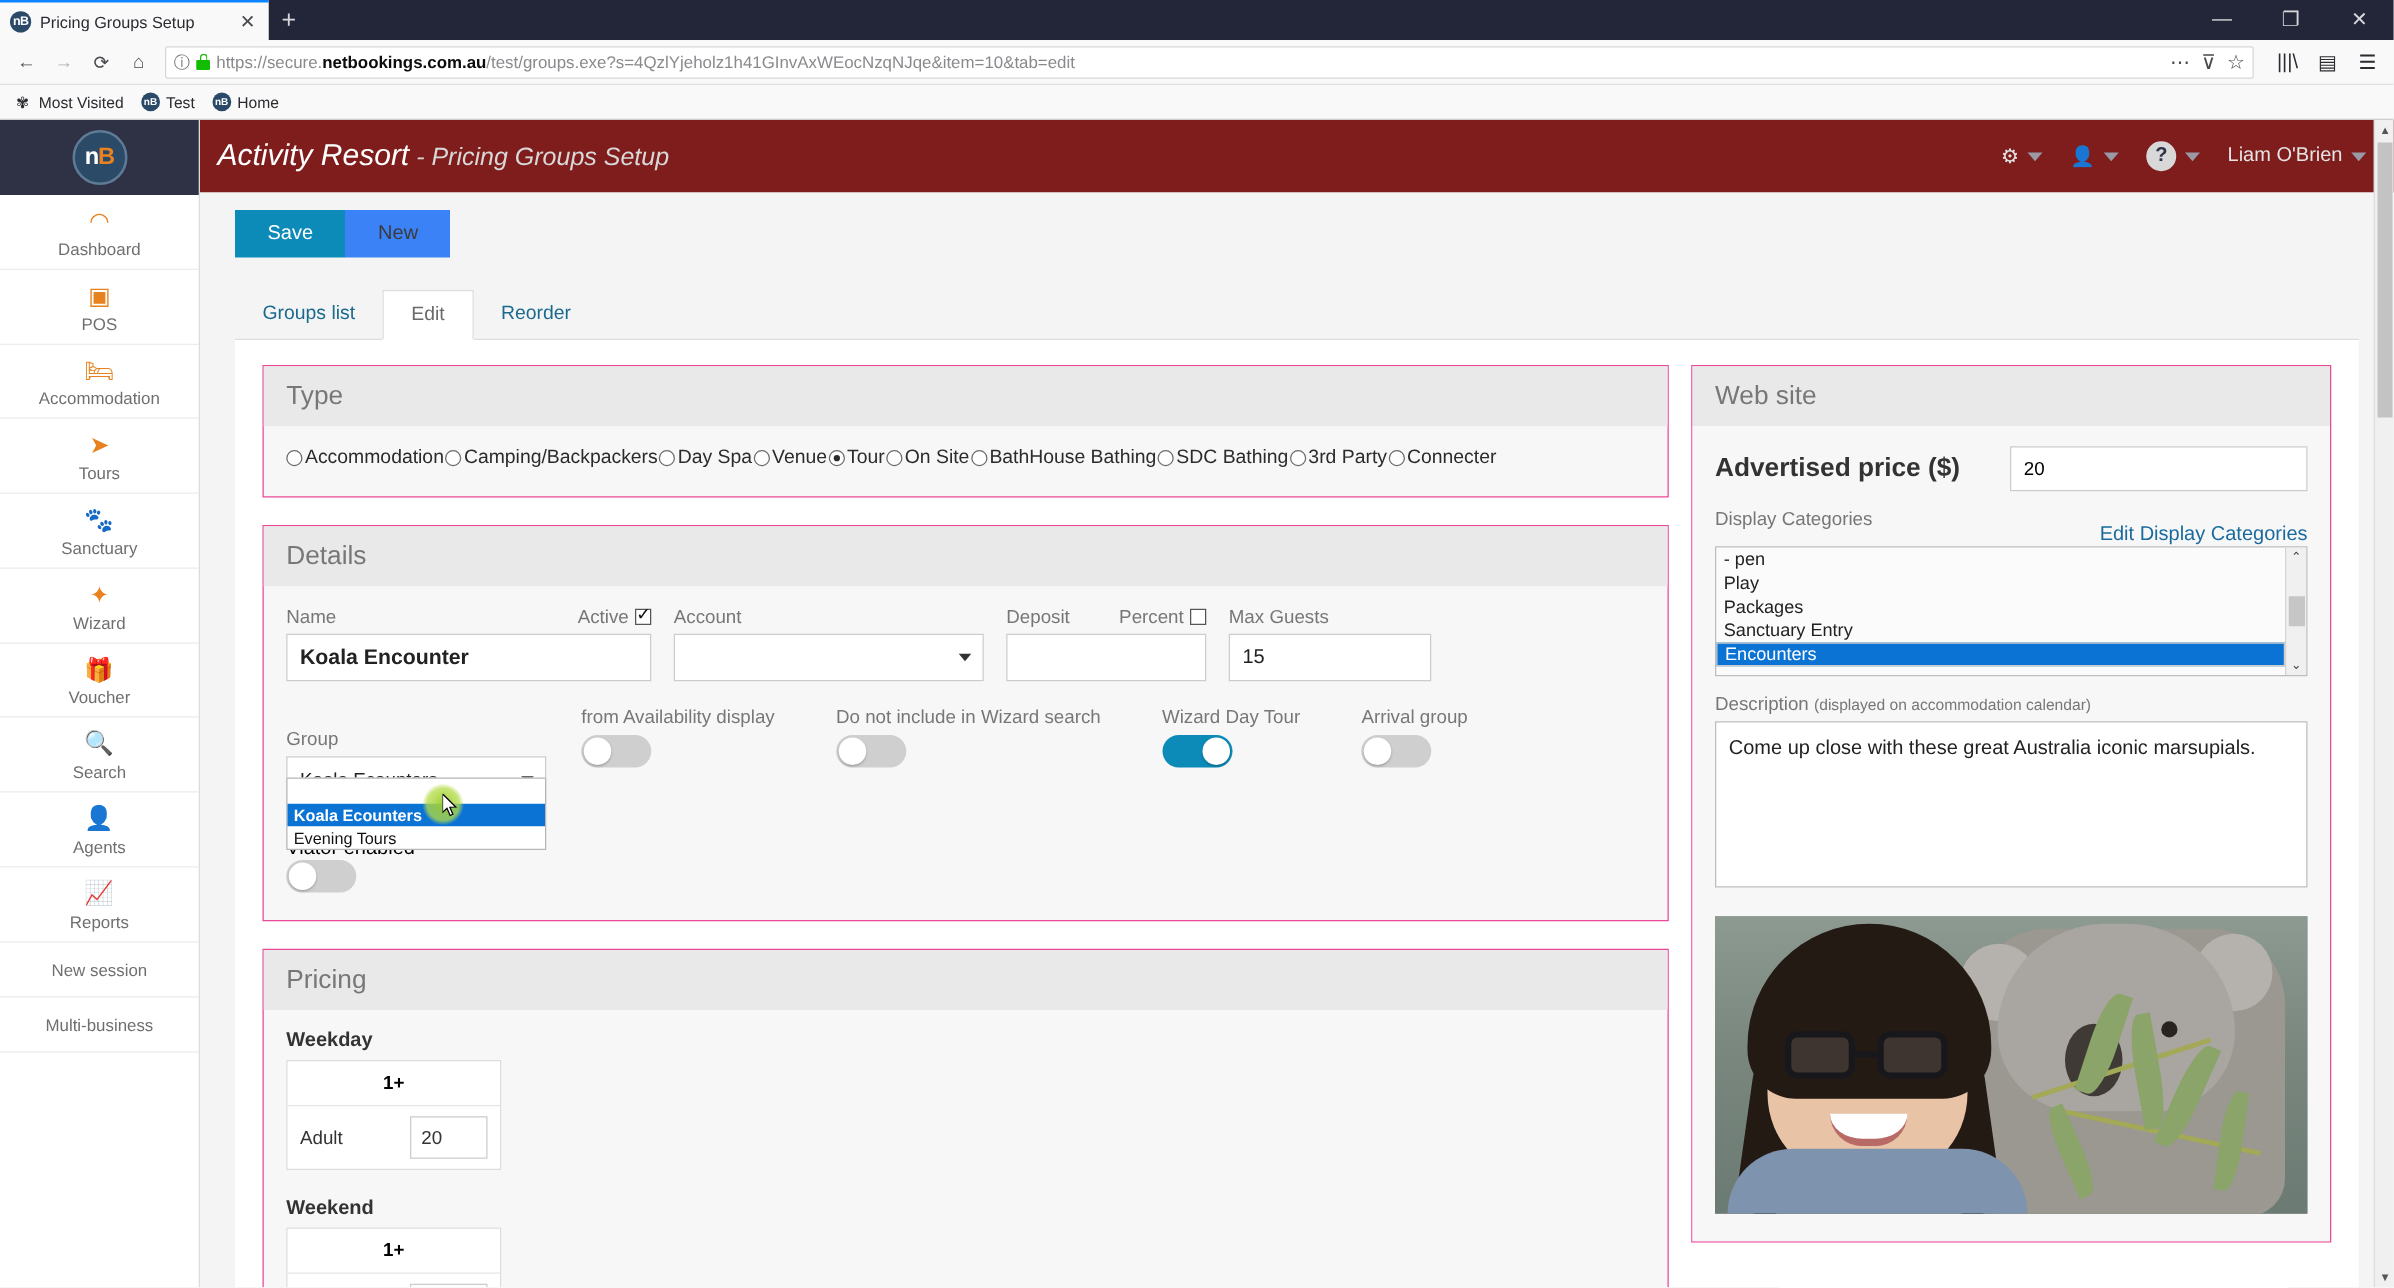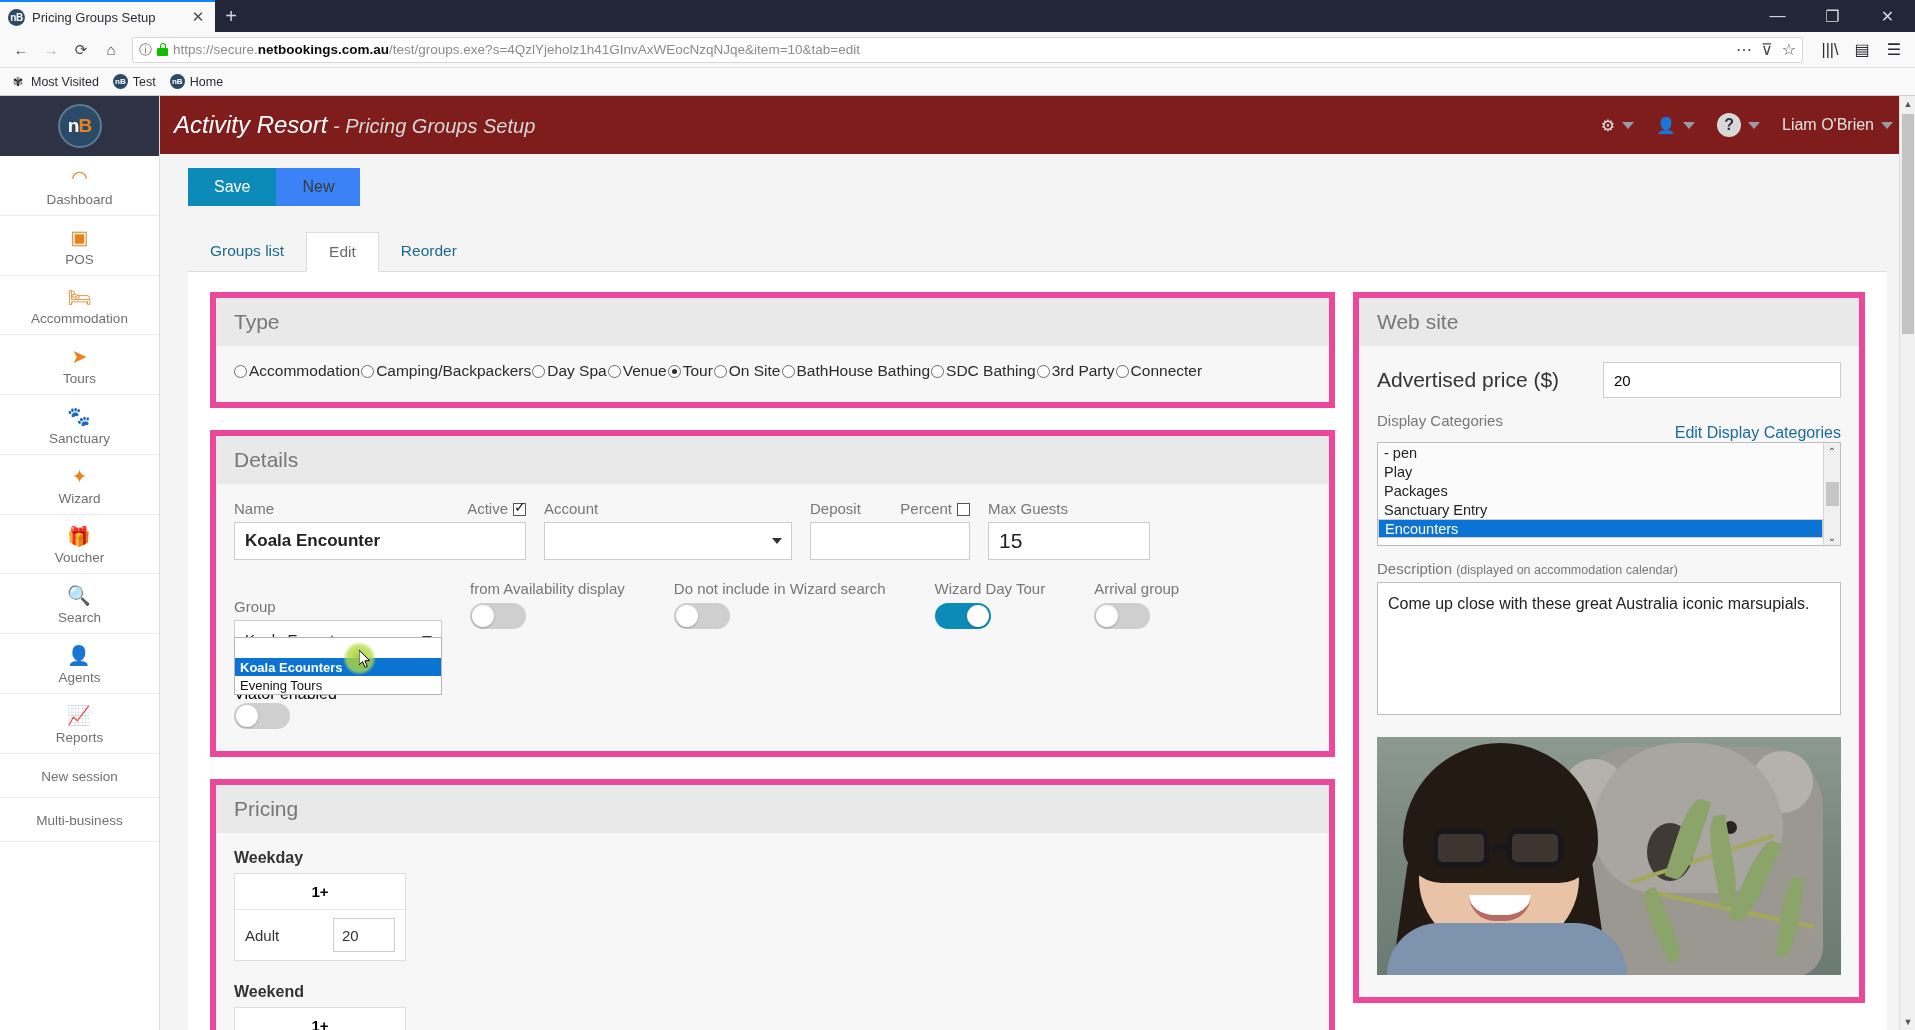--- a/index.html
+++ b/index.html
@@ -115,34 +115,34 @@
   }
   .ptab { padding: 10px 22px; font-size: 15.5px; color: #1a6a8e; cursor: pointer; }
   .ptab.active { background: #fff; color: #6a6a6a; border: 1px solid #ddd; border-bottom: 1px solid #fff;
     margin-bottom: -1px; }
 
   .panelwrap { background: #fff; margin: 0 28px; padding: 20px 22px 0 22px; display: flex; gap: 18px;
     height: calc(100% - 96px); overflow: hidden; }
   .col-left { flex: 1 1 auto; min-width: 0; }
   .col-right { width: 512px; flex: 0 0 512px; }
 
-  .card { background: #f7f7f7; border: 6px solid #ec4899; margin-bottom: 22px; }
+  .card { background: #f7f7f7; border: 1px solid #ec4899; margin-bottom: 22px; }
   .card-head { background: #e9e9e9; padding: 12px 18px; font-size: 21px; color: #777; }
   .card-body { padding: 16px 18px 22px 18px; }
 
   .radio-row { font-size: 15.5px; color: #2b2b2b; white-space: nowrap; display: flex; align-items: center; }
   .radio-row label { display: inline-flex; align-items: center; margin-right: 1px; }
   .rb { width: 13px; height: 13px; border: 1px solid #6b6b6b; border-radius: 50%; background: #fff;
     display: inline-block; margin-right: 2px; position: relative; flex: 0 0 13px; }
   .rb.checked::after { content: ""; position: absolute; left: 3px; top: 3px; width: 5px; height: 5px;
     border-radius: 50%; background: #2b2b2b; }
 
   .field-row { display: flex; gap: 18px; align-items: flex-end; }
   .fld-label { font-size: 15px; color: #777; margin-bottom: 5px; display: block; }
-  .inp { border: 1px solid #ccc; background: #fff; height: 38px; padding: 0 10px; font-size: 21px;
+  .inp { border: 1px solid #ccc; background: #fff; height: 38px; padding: 0 10px; font-size: 16px;
     color: #222; width: 100%; font-family: "Liberation Sans", sans-serif; }
   .inp.big { font-size: 17px; font-weight: bold; }
   .sel { border: 1px solid #ccc; background: #fff; height: 38px; width: 100%; position: relative;
     display: flex; align-items: center; padding: 0 10px; font-size: 15px; color: #222; }
   .sel .arrow { position: absolute; right: 9px; width:0;height:0;
     border-left:5px solid transparent;border-right:5px solid transparent;border-top:6px solid #333; }
   .cbx { width: 13px; height: 13px; border: 1px solid #555; background: #fff; display: inline-block;
     position: relative; vertical-align: -2px; margin-left: 5px; }
   .cbx.checked::after { content: "✓"; position: absolute; left: 0px; top: -5px; font-size: 14px; color: #111; }
 
@@ -172,21 +172,21 @@
   .ptbl { border: 1px solid #ddd; background: #fff; width: 172px; }
   .ptbl .hdr { height: 36px; display: flex; align-items: center; justify-content: center;
     font-weight: bold; font-size: 15px; border-bottom: 1px solid #e6e6e6; }
   .ptbl .row { display: flex; align-items: center; padding: 8px 10px; gap: 10px; }
   .ptbl .row .nm { font-size: 15px; color: #333; flex: 1; }
   .ptbl .row input { width: 62px; height: 34px; border: 1px solid #ccc; font-size: 15px; padding: 0 8px;
     font-family: "Liberation Sans", sans-serif; color: #333; }
 
   
   .adv-row { display: flex; align-items: center; gap: 18px; margin-bottom: 14px; }
-  .adv-label { font-size: 21px; font-weight: normal; color: #333; flex: 1; }
+  .adv-label { font-size: 21px; font-weight: bold; color: #333; flex: 1; }
   .adv-input { width: 238px; height: 36px; border: 1px solid #ccc; padding: 0 10px; font-size: 15px; }
   .dc-head { display: flex; align-items: flex-start; }
   .dc-label { font-size: 15px; color: #777; }
   .edit-link { margin-left: auto; color: #1a6a9e; font-size: 16px; cursor: pointer; margin-top: 12px; }
   .listbox { border: 1px solid #bdbdbd; background: #fbfbfb; height: 104px; display: flex;
     position: relative; overflow: hidden; }
   .lb-items { flex: 1; }
   .lb-opt { font-size: 14.5px; padding: 0 6px; height: 19px; display: flex; align-items: center; color: #222; }
   .lb-opt.sel { background: #0a73d4; color: #fff; }
   .lb-scroll { width: 17px; background: #f0f0f0; border-left: 1px solid #d4d4d4;

